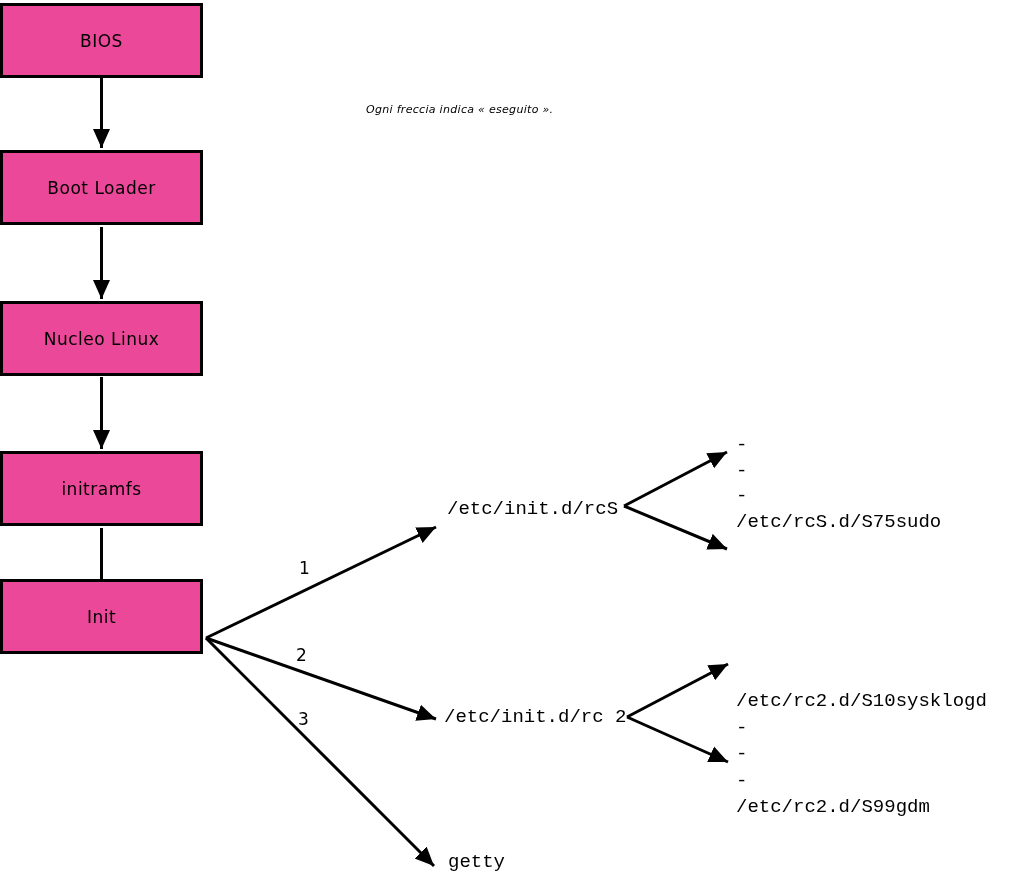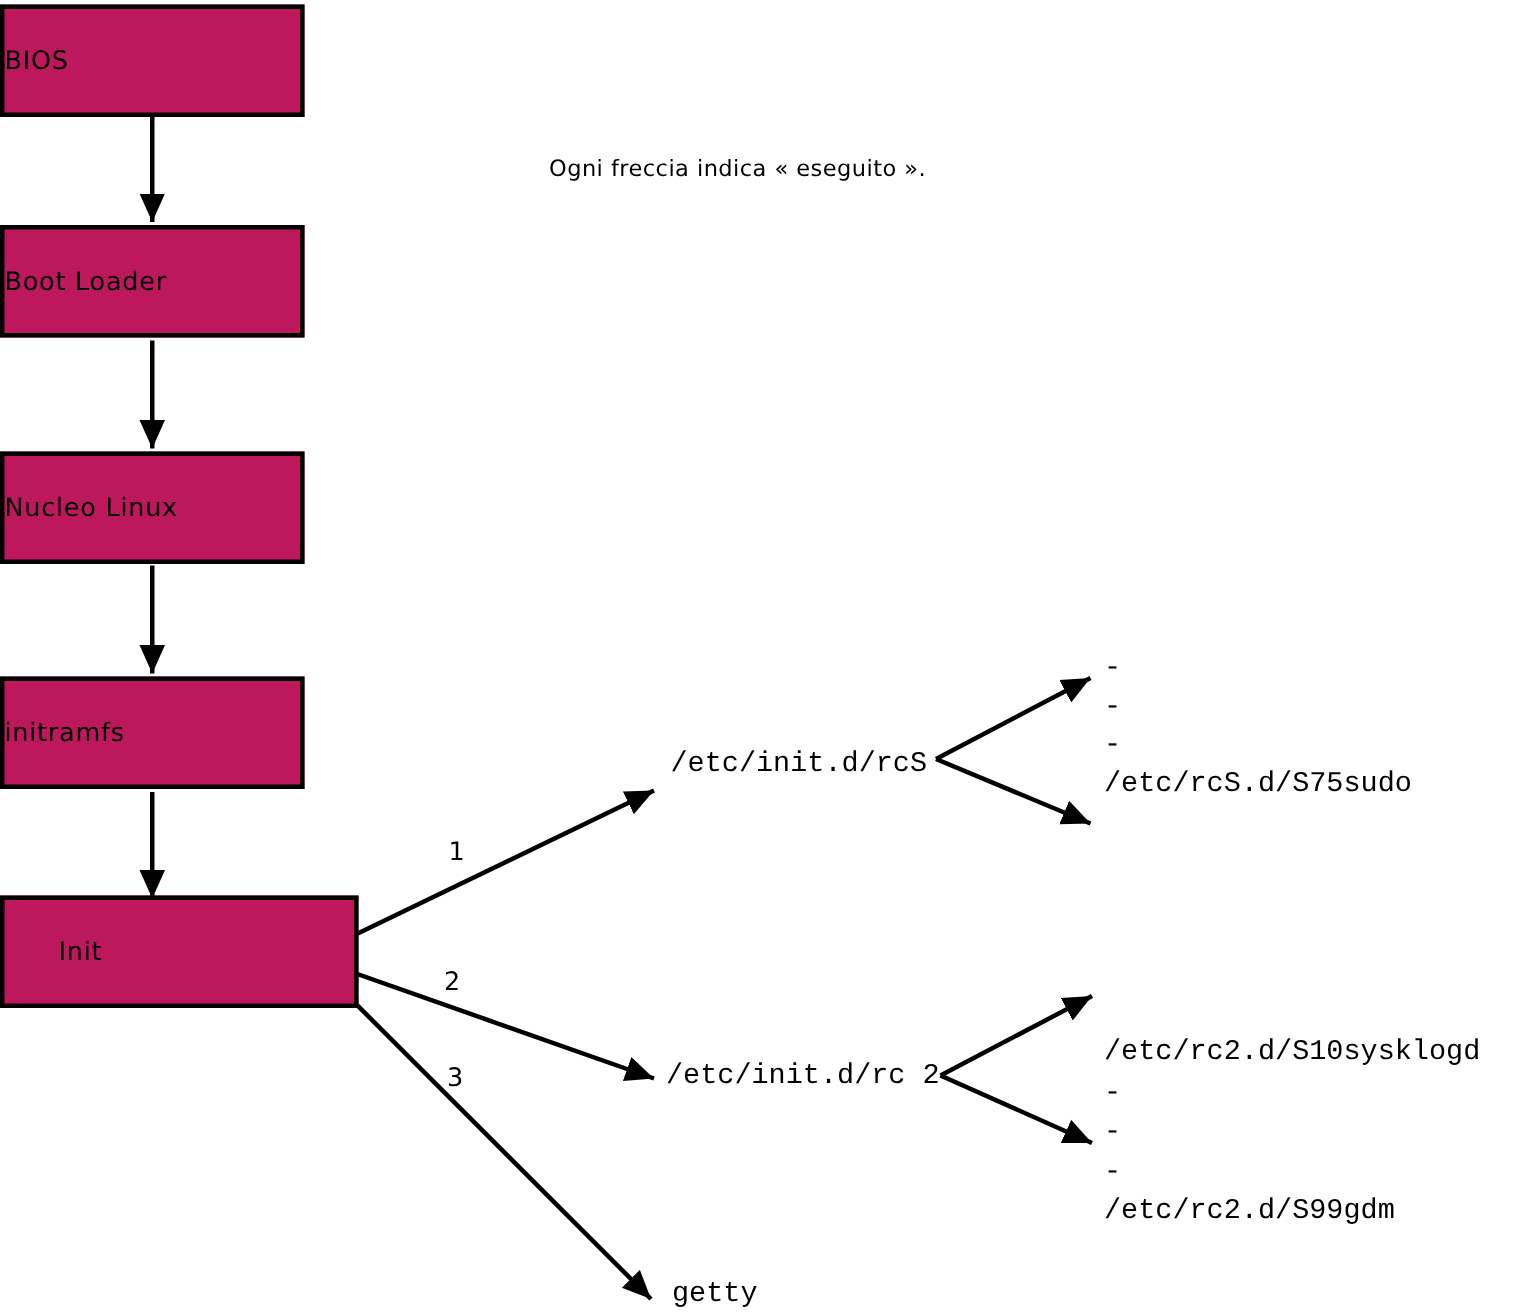--- a/index.html
+++ b/index.html
@@ -22,39 +22,40 @@
     top: 0;
     width: 1024px;
     height: 875px;
   }
   .node {
     position: absolute;
     left: 0;
     width: 197px;
     height: 69px;
     border: 3px solid #000000;
-    background: #be185d;
+    background: #ec4899;
     display: flex;
     align-items: center;
-    justify-content: flex-start;
+    justify-content: center;
     font-size: 17px;
     letter-spacing: 0.5px;
   }
   .node-bios      { top: 3px; }
   .node-bootloader{ top: 150px; }
   .node-kernel    { top: 301px; }
   .node-initramfs { top: 451px; }
-  .node-init      { top: 597px; padding-left: 36px; }
+  .node-init      { top: 579px; }
   .note {
     position: absolute;
     left: 366px;
     top: 103px;
-    font-size: 15px;
+    font-size: 11px;
     letter-spacing: 0.3px;
     white-space: nowrap;
+    font-style: italic;
   }
   .edge-num {
     position: absolute;
     font-size: 17px;
     line-height: 20px;
   }
   .edge-num-1 { left: 299px; top: 558px; }
   .edge-num-2 { left: 296px; top: 645px; }
   .edge-num-3 { left: 298px; top: 709px; }
   .mono {

